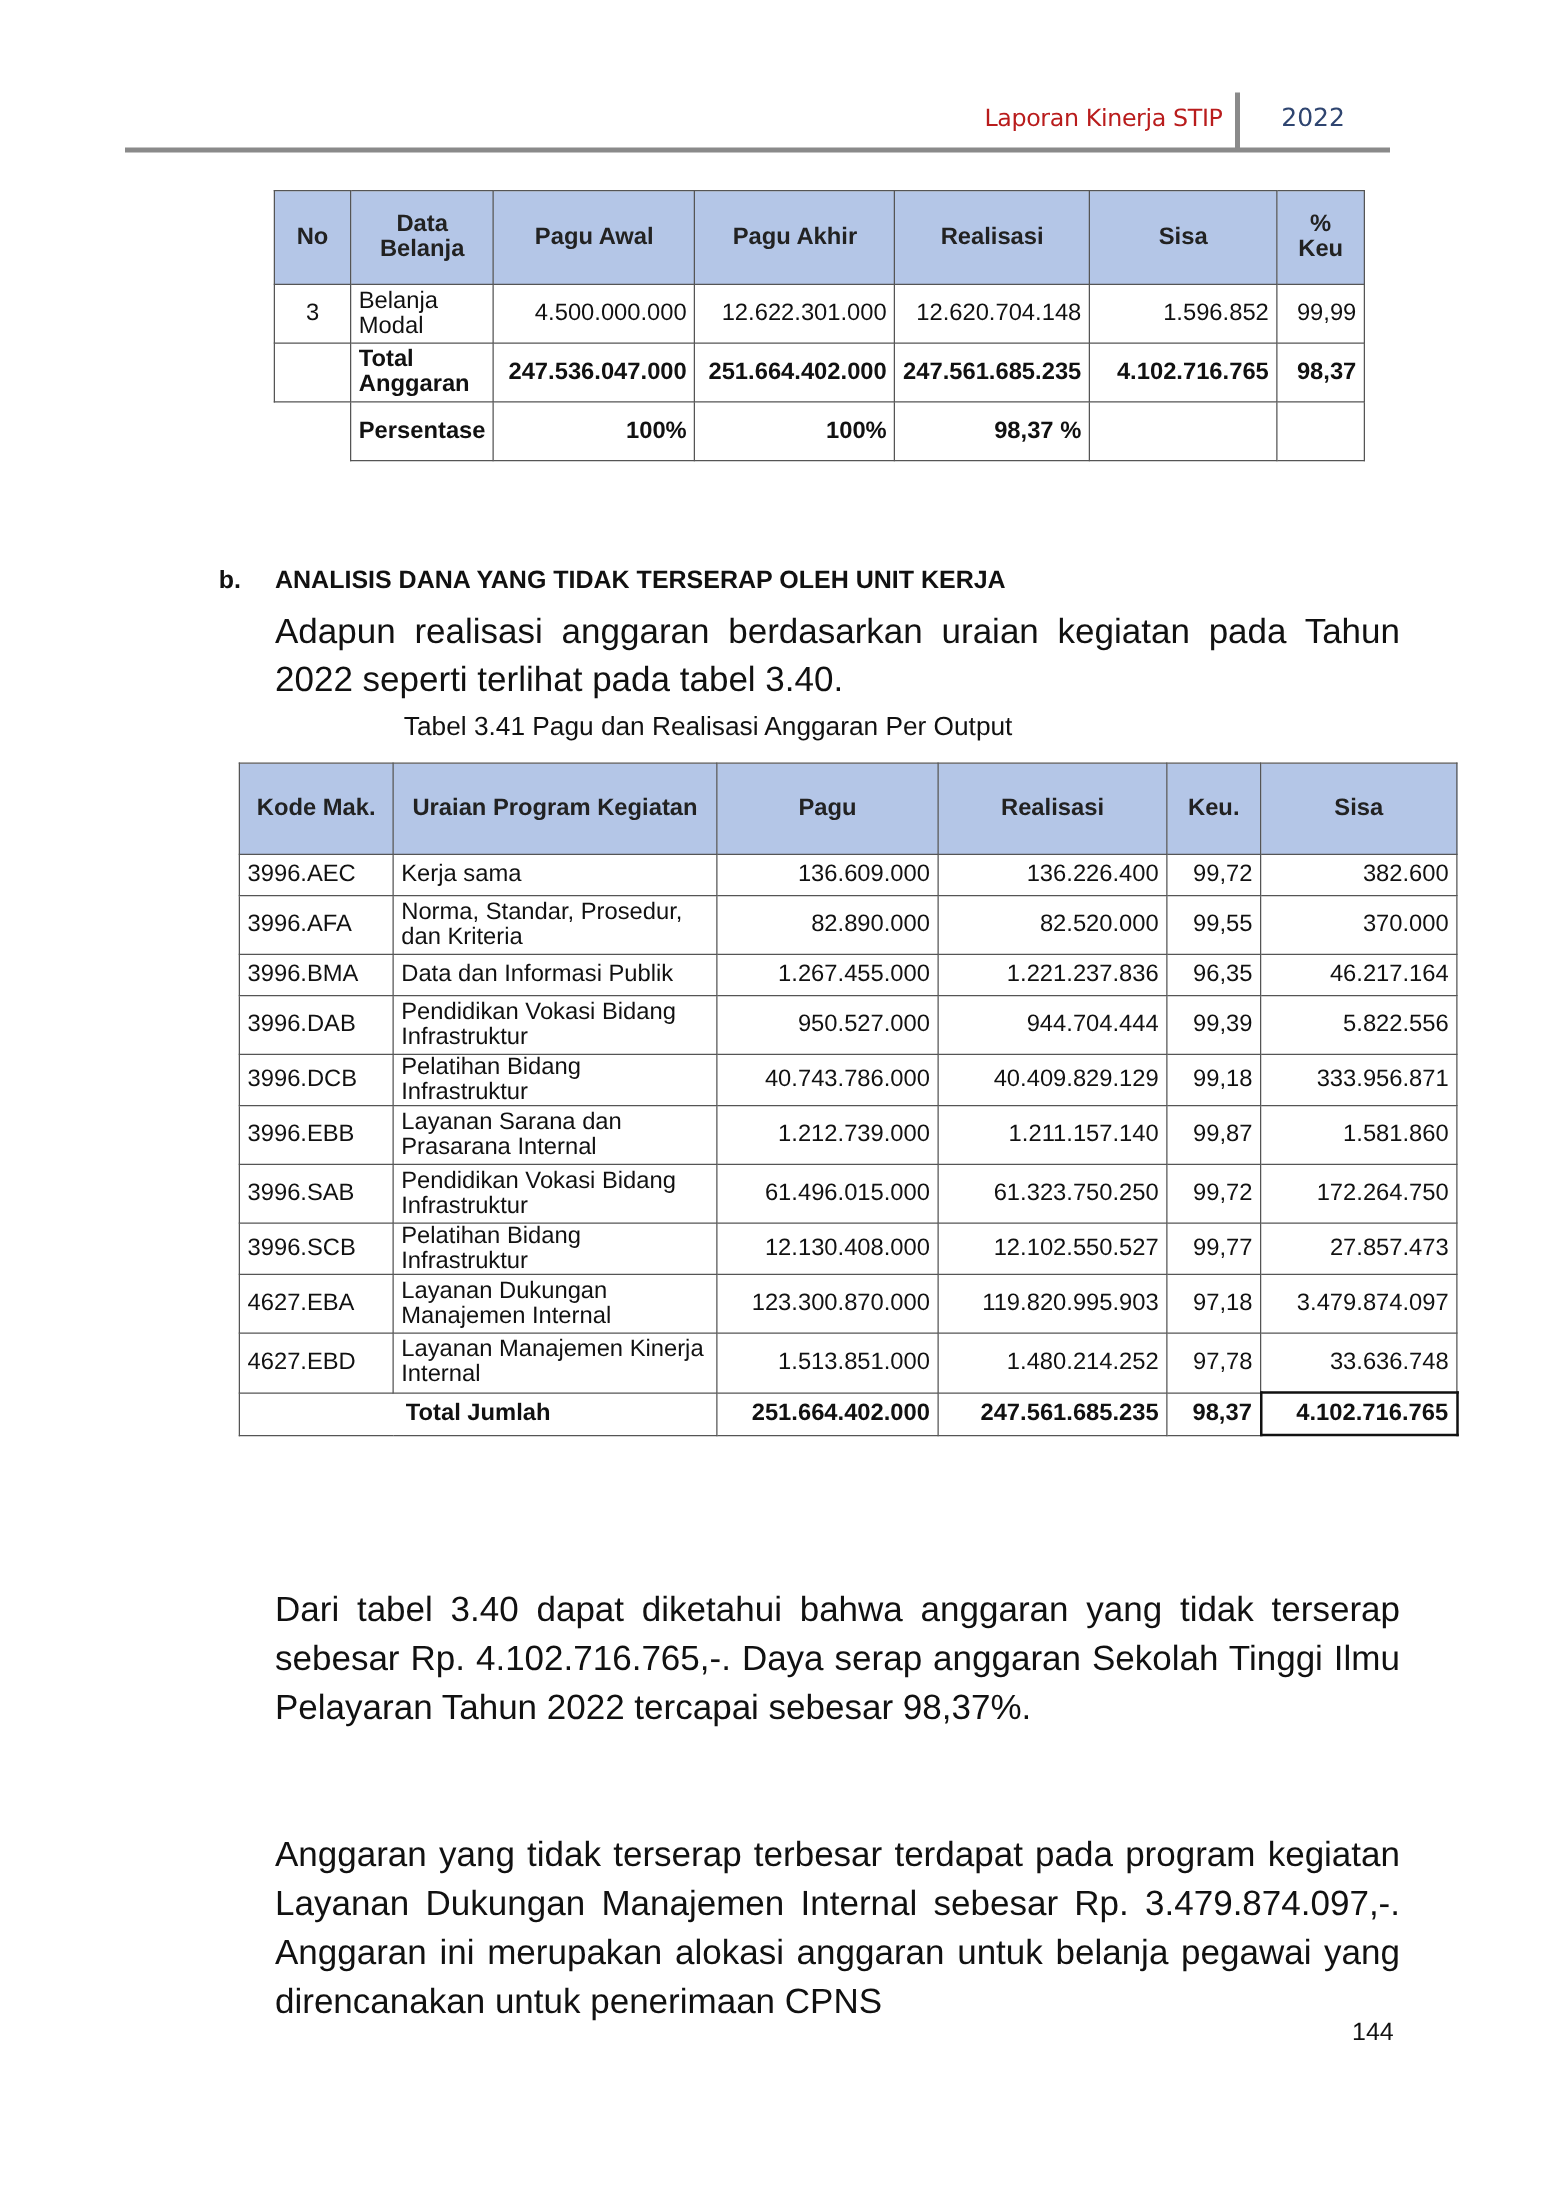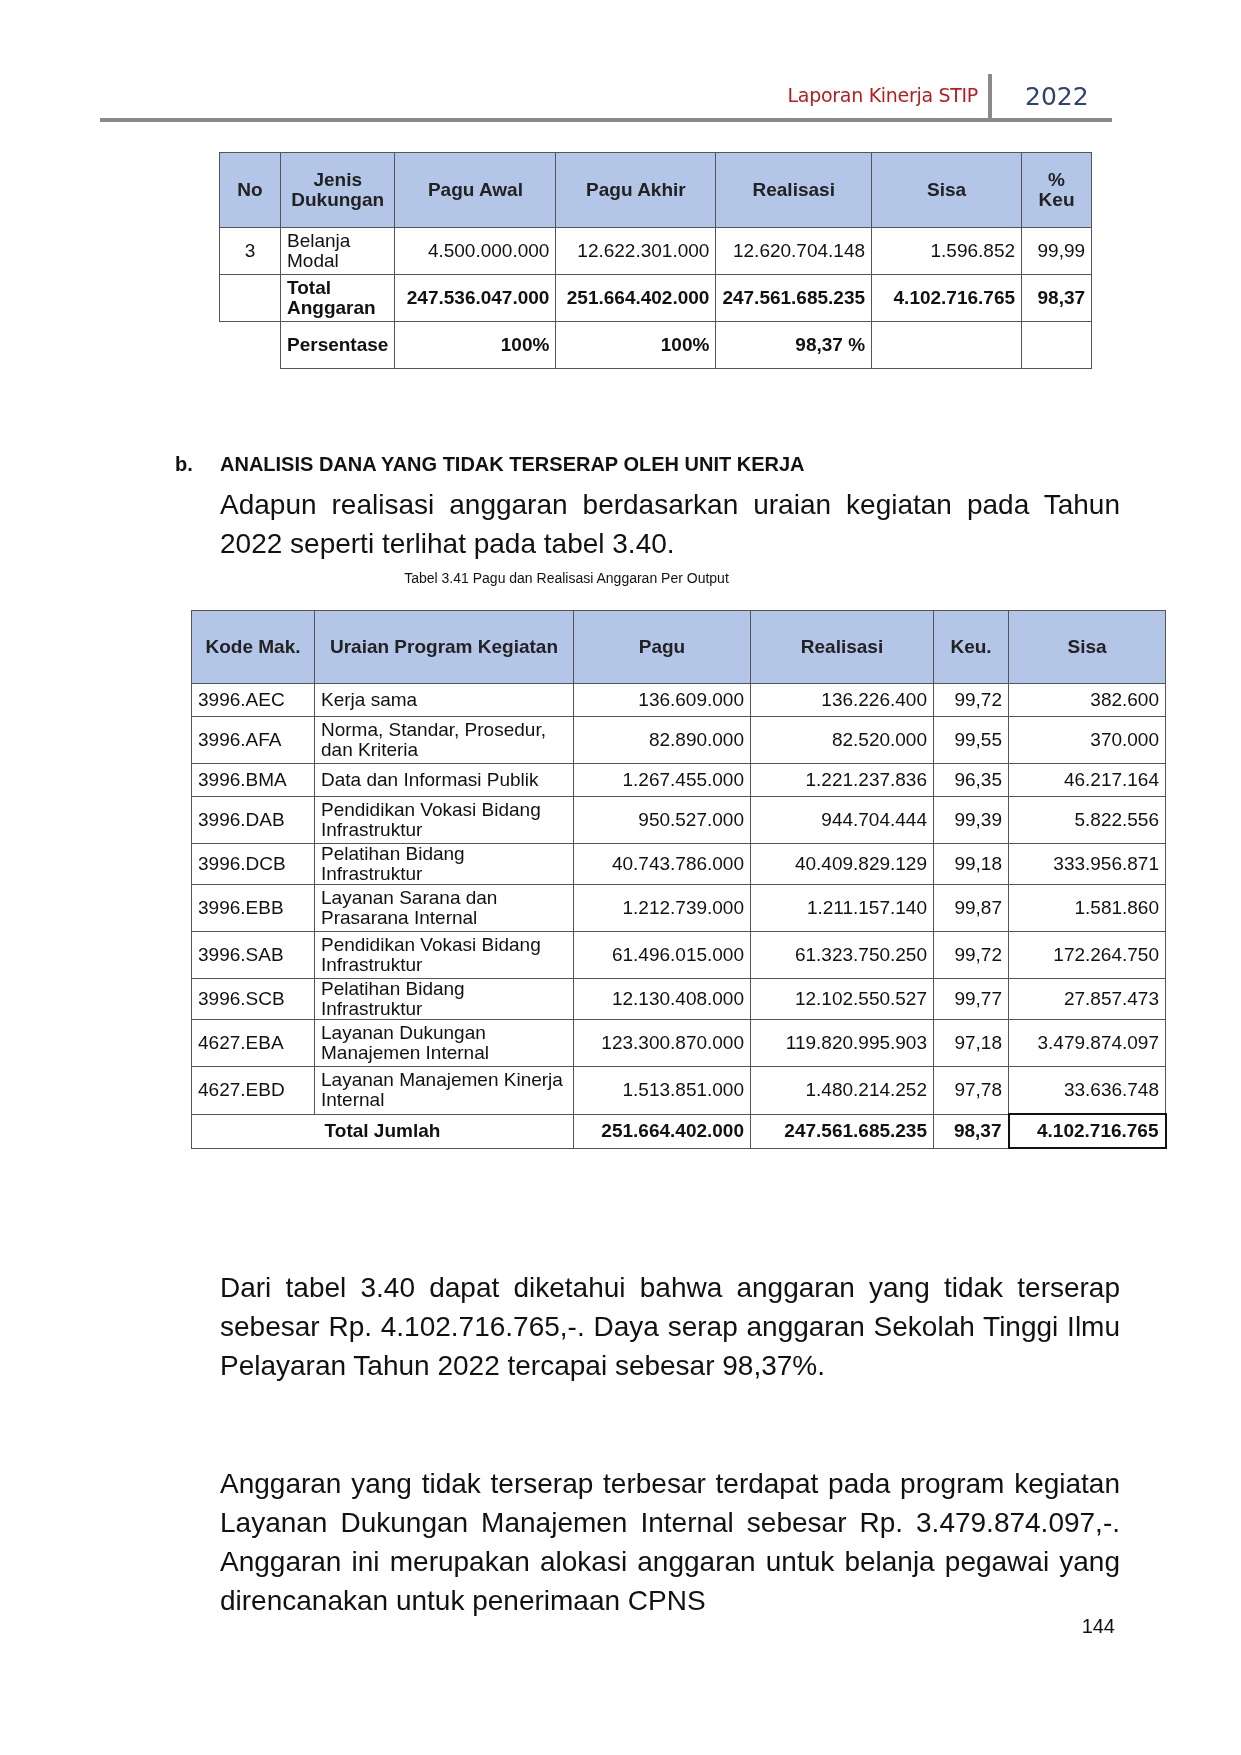--- a/index.html
+++ b/index.html
@@ -4,41 +4,41 @@
 <style>
   html, body { margin: 0; padding: 0; background: #ffffff; }
   body { width: 1241px; height: 1755px; position: relative; overflow: hidden;
          font-family: "Liberation Sans", sans-serif; color: #111; }
   .header { position: absolute; left: 100px; top: 72px; width: 1012px; height: 50px; }
   .header .rule { position: absolute; left: 0; right: 0; top: 46px; height: 4px; background: #8a8a8a; }
   .header .vbar { position: absolute; left: 888px; top: 2px; width: 4px; height: 46px; background: #8a8a8a; }
   .header .title { position: absolute; right: 134px; top: 12px; font-family: "DejaVu Sans", sans-serif;
                    font-size: 19px; color: #b91c1c; letter-spacing: -0.3px; }
   .header .year { position: absolute; left: 925px; top: 10px; font-family: "DejaVu Sans", sans-serif;
-                  font-size: 25px; color: #2f4570; }
+                  font-size: 20px; color: #2f4570; }
 
   table { border-collapse: collapse; position: absolute; border-radius: 25px; }
   td, th { border: 1.5px solid #555; padding: 0 6px; font-size: 19px; line-height: 20px; }
   th { background: #b4c6e7; font-weight: bold; color: #222; }
   .num { text-align: right; }
   .ctr { text-align: center; }
   .b { font-weight: bold; }
 
   
   #t1 { left: 219px; top: 152px; }
   #t1 th { height: 74px; }
   #t1 .r1 td { height: 46px; }
   #t1 .r2 td { height: 46px; }
   #t1 .r3 td { height: 46px; }
   #t1 .noborder { border: none; border-top: 1.5px solid #555; }
 
   .section { position: absolute; left: 175px; top: 453px; font-size: 20px; font-weight: bold; }
   .section .lbl { display: inline-block; width: 45px; }
   .para { position: absolute; left: 220px; width: 900px; font-size: 28px; line-height: 39px; text-align: justify; color: #111; }
-  .caption { position: absolute; left: 0; width: 1133px; top: 570px; text-align: center; font-size: 14px; }
+  .caption { position: absolute; left: 0; width: 1133px; top: 570px; text-align: center; font-size: 21px; }
 
   
   #t2 { left: 191px; top: 610px; }
   #t2 th { height: 72px; }
   #t2 td { height: 32px; }
   #t2 tr.tall td { height: 46px; margin-top: 12px; }
   #t2 .total td { height: 32px; font-weight: bold; }
   #t2 .boxed { border: 2.5px solid #111; }
 
   .pagenum { position: absolute; right: 126px; top: 1615px; font-size: 20px; }
@@ -50,21 +50,21 @@
   <div class="rule"></div>
   <div class="vbar"></div>
   <span class="title">Laporan Kinerja STIP</span>
   <span class="year">2022</span>
 </div>
 
 <table id="t1">
   <thead>
     <tr>
       <th style="width:48px">No</th>
-      <th style="width:96px"><span>Jenis Dukungan</span></th>
+      <th style="width:96px"><span>Data Belanja</span></th>
       <th style="width:148px">Pagu Awal</th>
       <th style="width:147px">Pagu Akhir</th>
       <th style="width:138px">Realisasi</th>
       <th style="width:137px">Sisa</th>
       <th style="width:57px">% Keu</th>
     </tr>
   </thead>
   <tbody>
     <tr class="r1">
       <td class="ctr">3</td>

